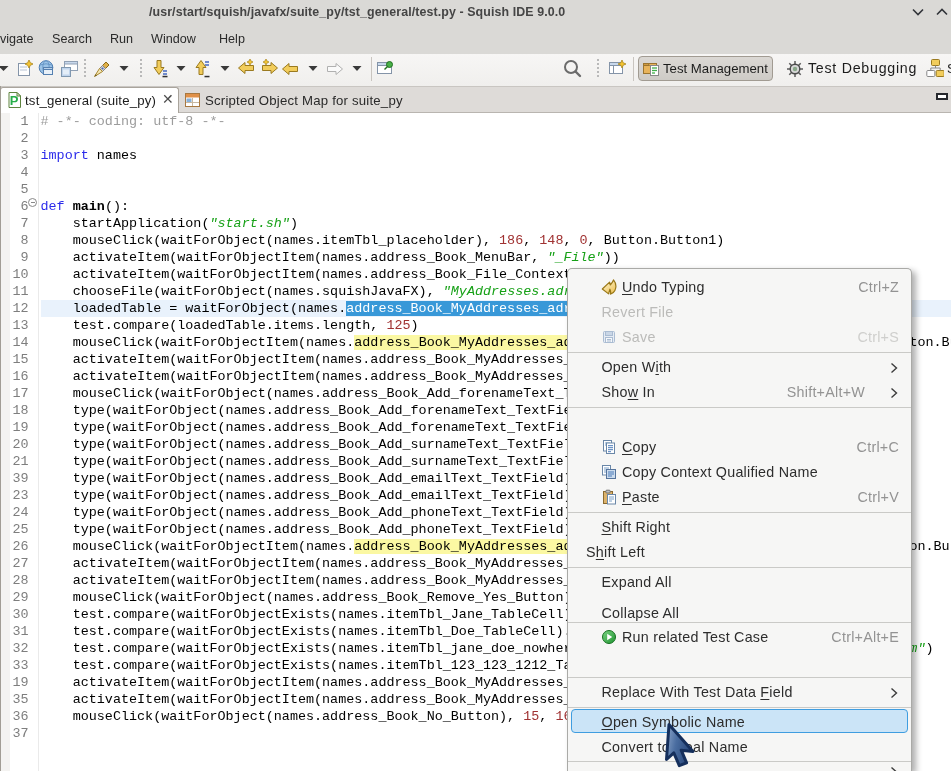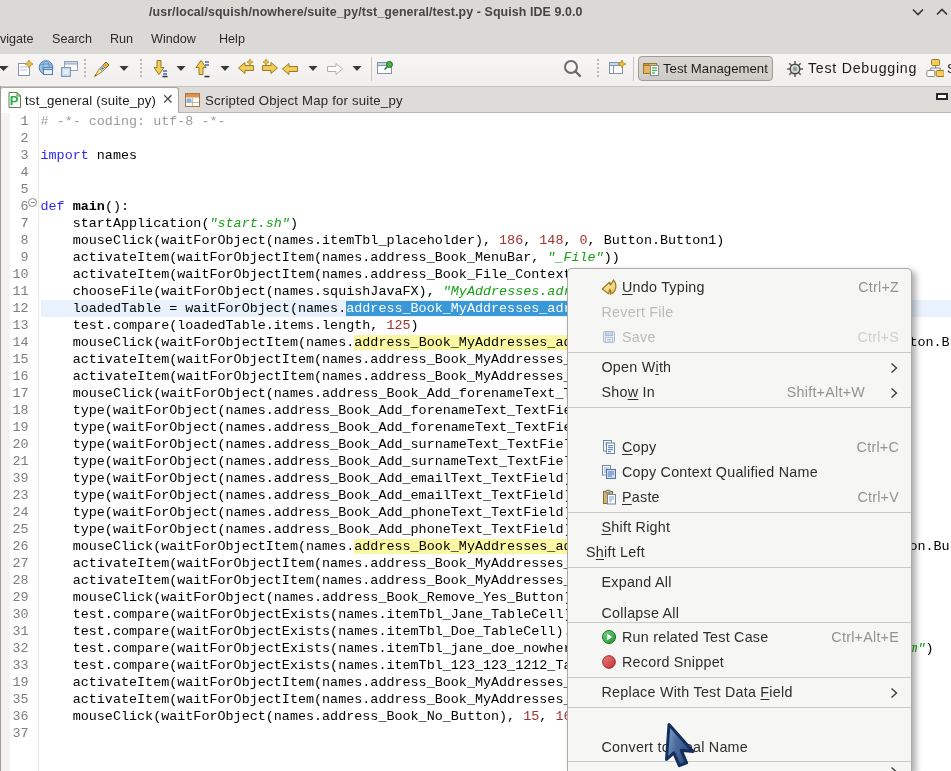--- a/index.html
+++ b/index.html
@@ -43,21 +43,21 @@
 .mi.dis .ml{color:#bbbbb9}
 .mi.dis .ma{color:#cfcfcd}
 .mic{position:absolute;left:33px;top:3.5px;width:16px;height:16px}
 .mar{position:absolute;right:13px;top:6.5px}
 .msep{position:absolute;left:0;width:343px;height:1px;background:#cacac7}
 .hl{position:absolute;left:3px;top:-1px;width:337px;height:24px;background:#cbe4f7;border:1px solid #3f9de0;border-radius:4px}
 u{text-underline-offset:2px;text-decoration-thickness:1px}
 </style></head>
 <body>
 <div id="chrome"></div>
-<div id="title">/usr/local/squish/nowhere/suite_py/tst_general/test.py - Squish IDE 9.0.0</div>
+<div id="title">/usr/start/squish/javafx/suite_py/tst_general/test.py - Squish IDE 9.0.0</div>
 <svg class="winbtn" style="left:912px" width="12" height="12" viewBox="0 0 12 12">
     <path d="M1,3.5 L6,8.5 L11,3.5" fill="none" stroke="#32353a" stroke-width="1.6"></path>
   </svg>
 <svg class="winbtn" style="left:936px" width="12" height="12" viewBox="0 0 12 12">
     <path d="M1,8.5 L6,3.5 L11,8.5" fill="none" stroke="#32353a" stroke-width="1.6"></path>
   </svg>
 <span class="mb" style="left:0px">vigate</span>
 <span class="mb" style="left:52px">Search</span>
 <span class="mb" style="left:110px">Run</span>
 <span class="mb" style="left:151px">Window</span>
@@ -407,40 +407,32 @@
               <stop offset="0" stop-color="#7cd483"></stop>
               <stop offset="1" stop-color="#1e9430"></stop>
             </linearGradient>
           </defs>
           <circle cx="8" cy="8" r="6.5" fill="url(#rg)" stroke="#157020"></circle>
           <path d="M6.2,4.8 L11.2,8 L6.2,11.2 Z" fill="#fff"></path>
         </svg></span>
       <span class="ml" style="left:54.0px">Run related Test Case</span>
       <span class="ma" style="right:12px">Ctrl+Alt+E</span>
     </div>
-<div class="mi" style="top:381px">
-      <span class="mic"><svg width="16" height="16" viewBox="0 0 16 16">
-          <defs>
-            <linearGradient id="cg" x1="0" y1="0" x2="1" y2="1">
-              <stop offset="0" stop-color="#ea8080"></stop>
-              <stop offset="1" stop-color="#c03030"></stop>
-            </linearGradient>
-          </defs>
-          <circle cx="8" cy="8" r="6.3" fill="url(#cg)" stroke="#9c2424"></circle>
-        </svg></span>
-      <span class="ml" style="left:54.0px">Record Snippet</span>
-    </div>
 <div class="msep" style="top:408px"></div>
 <div class="mi" style="top:411px">
       <span class="ml" style="left:33.5px">Replace With Test Data <u>F</u>ield</span>
       <svg class="mar" width="8" height="12" viewBox="0 0 8 12">
         <path d="M1.5,1.5 L6.5,6 L1.5,10.5" fill="none" stroke="#3c3c3c" stroke-width="1.4"></path>
       </svg>
     </div>
 <div class="msep" style="top:438px"></div>
+<div class="mi" style="top:441px">
+      <div class="hl"></div>
+      <span class="ml" style="left:33.5px"><u>O</u>pen Symbolic Name</span>
+    </div>
 <div class="mi" style="top:466px">
       <span class="ml" style="left:33.5px">Convert to Real Name</span>
     </div>
 <div class="msep" style="top:492px"></div>
 <svg style="position:absolute;right:13px;top:497px" width="8" height="12" viewBox="0 0 8 12">
       <path d="M1.5,1.5 L6.5,6 L1.5,10.5" fill="none" stroke="#3c3c3c" stroke-width="1.4"></path>
     </svg>
 </div>
 <svg style="position:absolute;left:660px;top:718px" width="40" height="53" viewBox="0 0 40 53">
 <defs>

